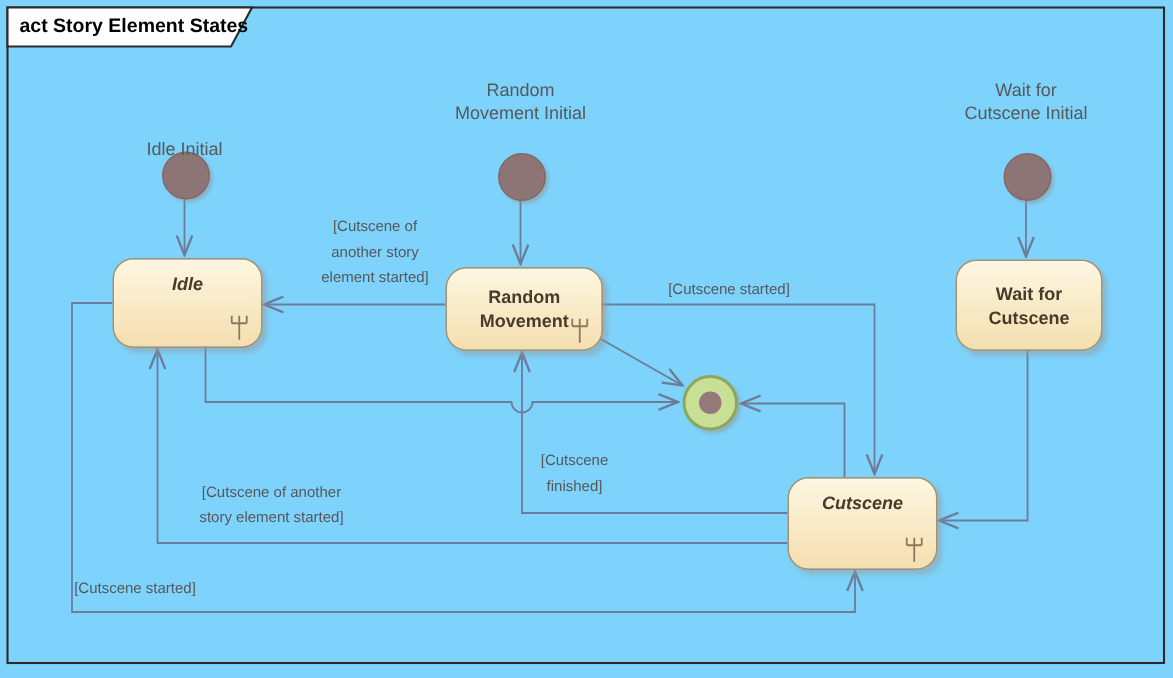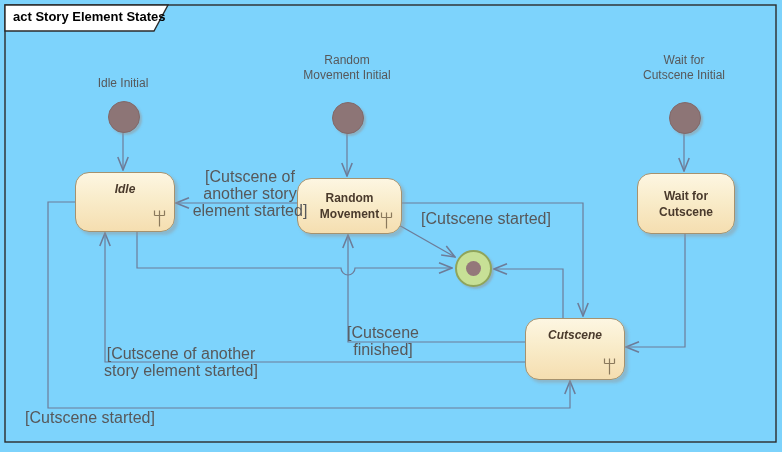--- a/index.html
+++ b/index.html
@@ -26,22 +26,22 @@
     position:absolute;z-index:2;width:33px;height:33px;border-radius:50%;
     background:#c7e096;border:2px solid #8fa55b;box-shadow:2px 2px 2px rgba(150,150,150,.5);
     display:flex;align-items:center;justify-content:center;
   }
   .final-inner{width:15px;height:15px;border-radius:50%;background:#94787a;}
   .node-label{
     position:absolute;z-index:3;color:#57585a;font-size:12px;line-height:15px;
     white-space:pre-line;text-align:center;transform:translateX(-50%);
   }
   .guard-label{
-    position:absolute;z-index:3;color:#57585a;font-size:16px;line-height:17px;
-    white-space:pre-line;text-align:center;transform:translateX(-50%);margin-top:25px;
+    position:absolute;z-index:3;color:#57585a;font-size:10px;line-height:17px;
+    white-space:pre-line;text-align:center;transform:translateX(-50%);
   }
   .frame-title{
     position:absolute;z-index:4;left:13px;top:9px;color:#000000;
     font-size:13px;font-weight:bold;
   }
 </style>
 </head>
 <body>
 
 <div id="canvas">
@@ -71,21 +71,21 @@
       <path d="M685,233 L685,347 L626,347" marker-end="url(#arrow)"></path>
     </g>
   </svg>
 
   <div class="frame-title">act Story Element States</div>
 
   <div class="initial-node" style="left:108px;top:101px;"></div>
   <div class="initial-node" style="left:332px;top:102px;"></div>
   <div class="initial-node" style="left:669px;top:102px;"></div>
 
-  <div class="node-label" style="left:123px;top:76px;">Idle Initial</div>
+  <div class="node-label" style="left:123px;top:92px;">Idle Initial</div>
   <div class="node-label" style="left:347px;top:53px;">Random
 Movement Initial</div>
   <div class="node-label" style="left:684px;top:53px;">Wait for
 Cutscene Initial</div>
 
   <div class="state v-top" style="left:75px;top:172px;width:98px;height:58px;">
     <span class="lbl">Idle</span>
     <svg class="fork-icon" width="15" height="19" viewBox="0 0 15 19">
       <path d="M2.5,1.5 V6.5 M12.5,1.5 V6.5 M2.5,6.5 H12.5 M7.5,1.5 V17.5" stroke="#8a795c" fill="none" stroke-width="1.2"></path>
     </svg>

